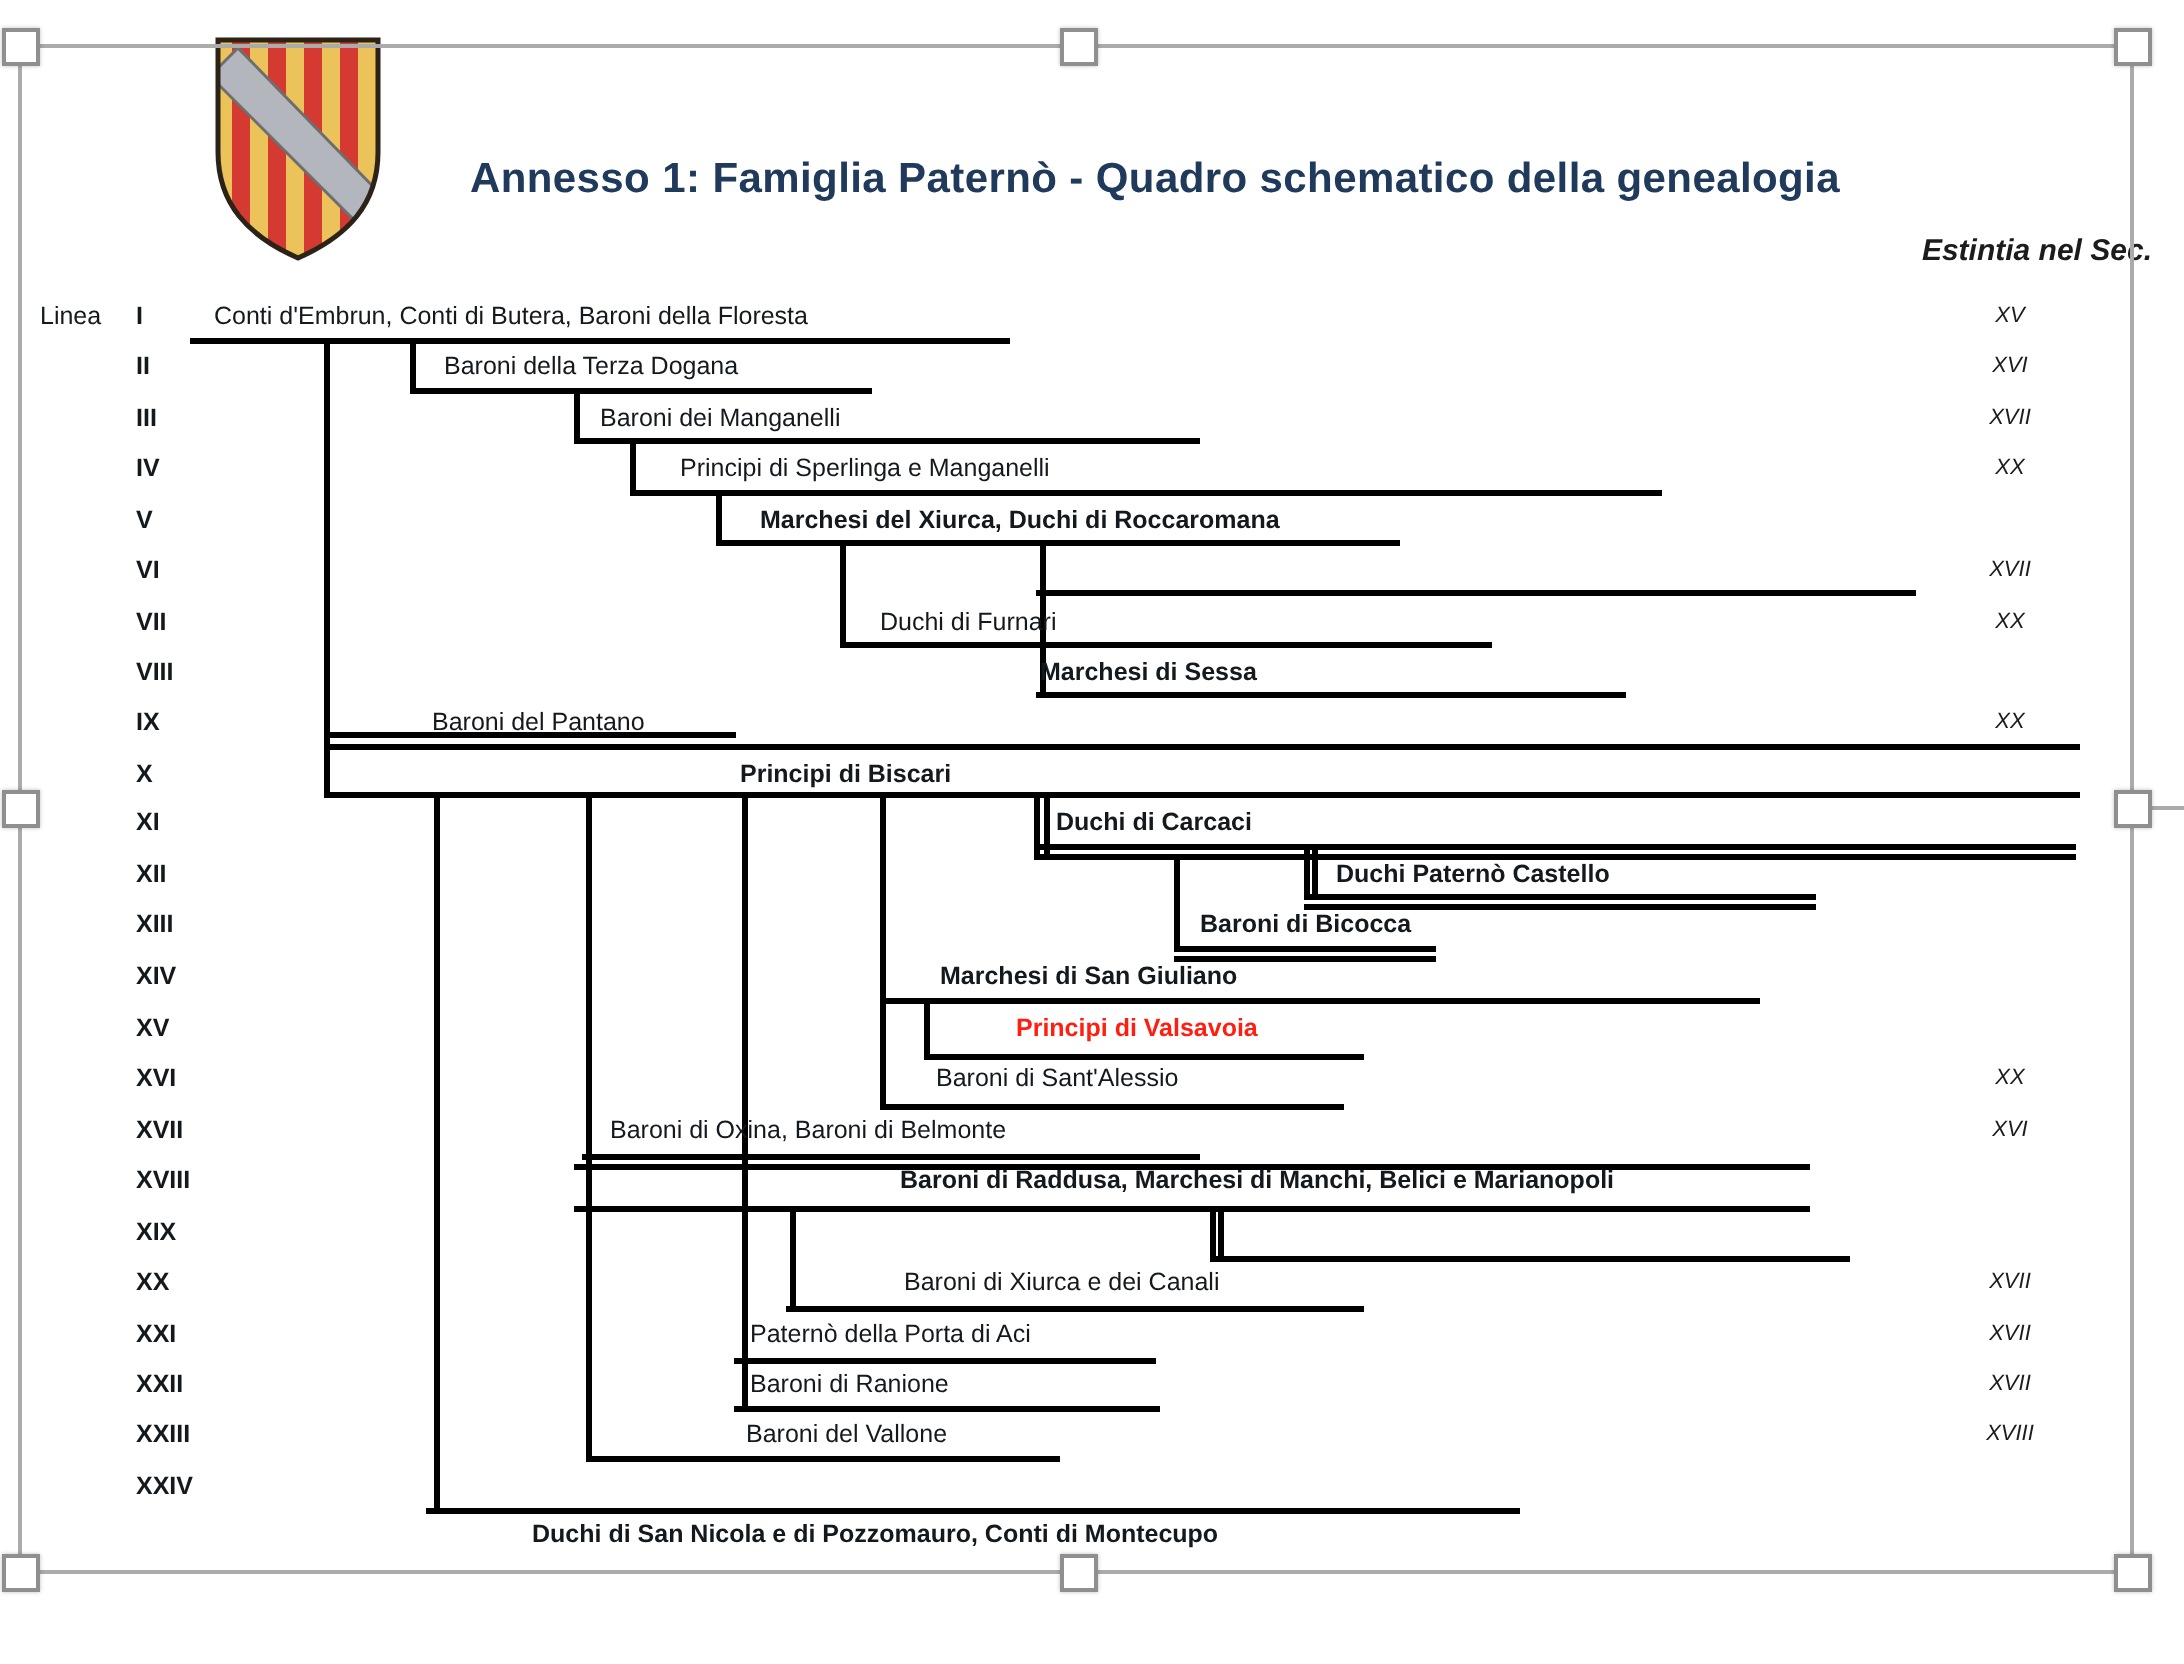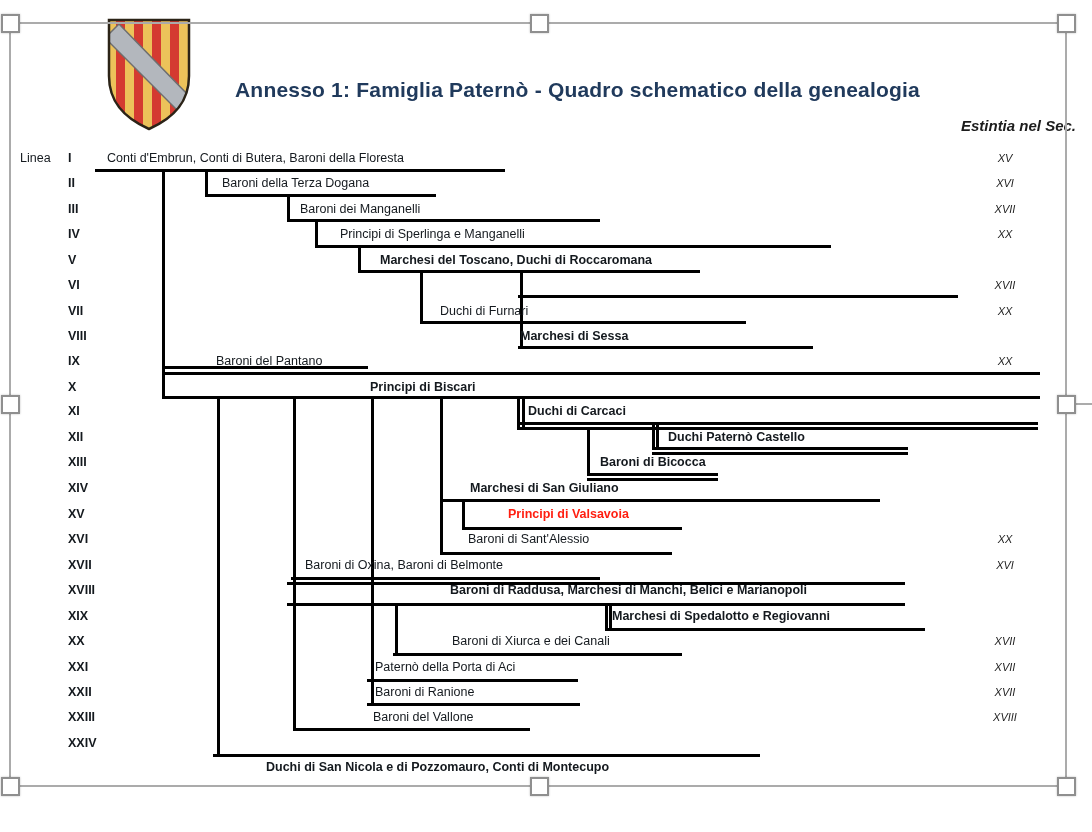--- a/index.html
+++ b/index.html
@@ -106,21 +106,21 @@
       <div class="abs numeral" style="left: 68px; top: 174px;">II</div>
       <div class="abs rowlabel" style="left: 222px; top: 174px;"><span>Baroni della Terza Dogana</span></div>
       <div class="abs ext" style="left: 960px; top: 175px;">XVI</div>
       <div class="abs numeral" style="left: 68px; top: 200px;">III</div>
       <div class="abs rowlabel" style="left: 300px; top: 200px;"><span>Baroni dei Manganelli</span></div>
       <div class="abs ext" style="left: 960px; top: 201px;">XVII</div>
       <div class="abs numeral" style="left: 68px; top: 225px;">IV</div>
       <div class="abs rowlabel" style="left: 340px; top: 225px;"><span>Principi di Sperlinga e Manganelli</span></div>
       <div class="abs ext" style="left: 960px; top: 226px;">XX</div>
       <div class="abs numeral" style="left: 68px; top: 251px;">V</div>
-      <div class="abs rowlabel" style="left: 380px; top: 251px; font-weight: bold;"><span>Marchesi del Toscano, Duchi di Roccaromana</span></div>
+      <div class="abs rowlabel" style="left: 380px; top: 251px; font-weight: bold;"><span>Marchesi del Xiurca, Duchi di Roccaromana</span></div>
       <div class="abs numeral" style="left: 68px; top: 276px;">VI</div>
       <div class="abs ext" style="left: 960px; top: 277px;">XVII</div>
       <div class="abs numeral" style="left: 68px; top: 302px;">VII</div>
       <div class="abs rowlabel" style="left: 440px; top: 302px;"><span>Duchi di Furnari</span></div>
       <div class="abs ext" style="left: 960px; top: 303px;">XX</div>
       <div class="abs numeral" style="left: 68px; top: 327px;">VIII</div>
       <div class="abs rowlabel" style="left: 520px; top: 327px; font-weight: bold;"><span>Marchesi di Sessa</span></div>
       <div class="abs numeral" style="left: 68px; top: 352px;">IX</div>
       <div class="abs rowlabel" style="left: 216px; top: 352px;"><span>Baroni del Pantano</span></div>
       <div class="abs ext" style="left: 960px; top: 353px;">XX</div>
@@ -138,21 +138,20 @@
       <div class="abs rowlabel" style="left: 508px; top: 505px; font-weight: bold; color: rgb(255, 30, 16);"><span>Principi di Valsavoia</span></div>
       <div class="abs numeral" style="left: 68px; top: 530px;">XVI</div>
       <div class="abs rowlabel" style="left: 452px; top: 530px; margin-left: 16px;"><span>Baroni di Sant'Alessio</span></div>
       <div class="abs ext" style="left: 960px; top: 531px;">XX</div>
       <div class="abs numeral" style="left: 68px; top: 556px;">XVII</div>
       <div class="abs rowlabel" style="left: 305px; top: 556px;"><span>Baroni di Oxina, Baroni di Belmonte</span></div>
       <div class="abs ext" style="left: 960px; top: 557px;">XVI</div>
       <div class="abs numeral" style="left: 68px; top: 581px;">XVIII</div>
       <div class="abs rowlabel" style="left: 450px; top: 581px; font-weight: bold;"><span>Baroni di Raddusa, Marchesi di Manchi, Belici e Marianopoli</span></div>
       <div class="abs numeral" style="left: 68px; top: 607px;">XIX</div>
-      <div class="abs rowlabel" style="left: 612px; top: 607px; font-weight: bold;"><span>Marchesi di Spedalotto e Regiovanni</span></div>
       <div class="abs numeral" style="left: 68px; top: 632px;">XX</div>
       <div class="abs rowlabel" style="left: 452px; top: 632px;"><span>Baroni di Xiurca e dei Canali</span></div>
       <div class="abs ext" style="left: 960px; top: 633px;">XVII</div>
       <div class="abs numeral" style="left: 68px; top: 658px;">XXI</div>
       <div class="abs rowlabel" style="left: 375px; top: 658px;"><span>Paternò della Porta di Aci</span></div>
       <div class="abs ext" style="left: 960px; top: 659px;">XVII</div>
       <div class="abs numeral" style="left: 68px; top: 683px;">XXII</div>
       <div class="abs rowlabel" style="left: 375px; top: 683px;"><span>Baroni di Ranione</span></div>
       <div class="abs ext" style="left: 960px; top: 684px;">XVII</div>
       <div class="abs numeral" style="left: 68px; top: 708px;">XXIII</div>

